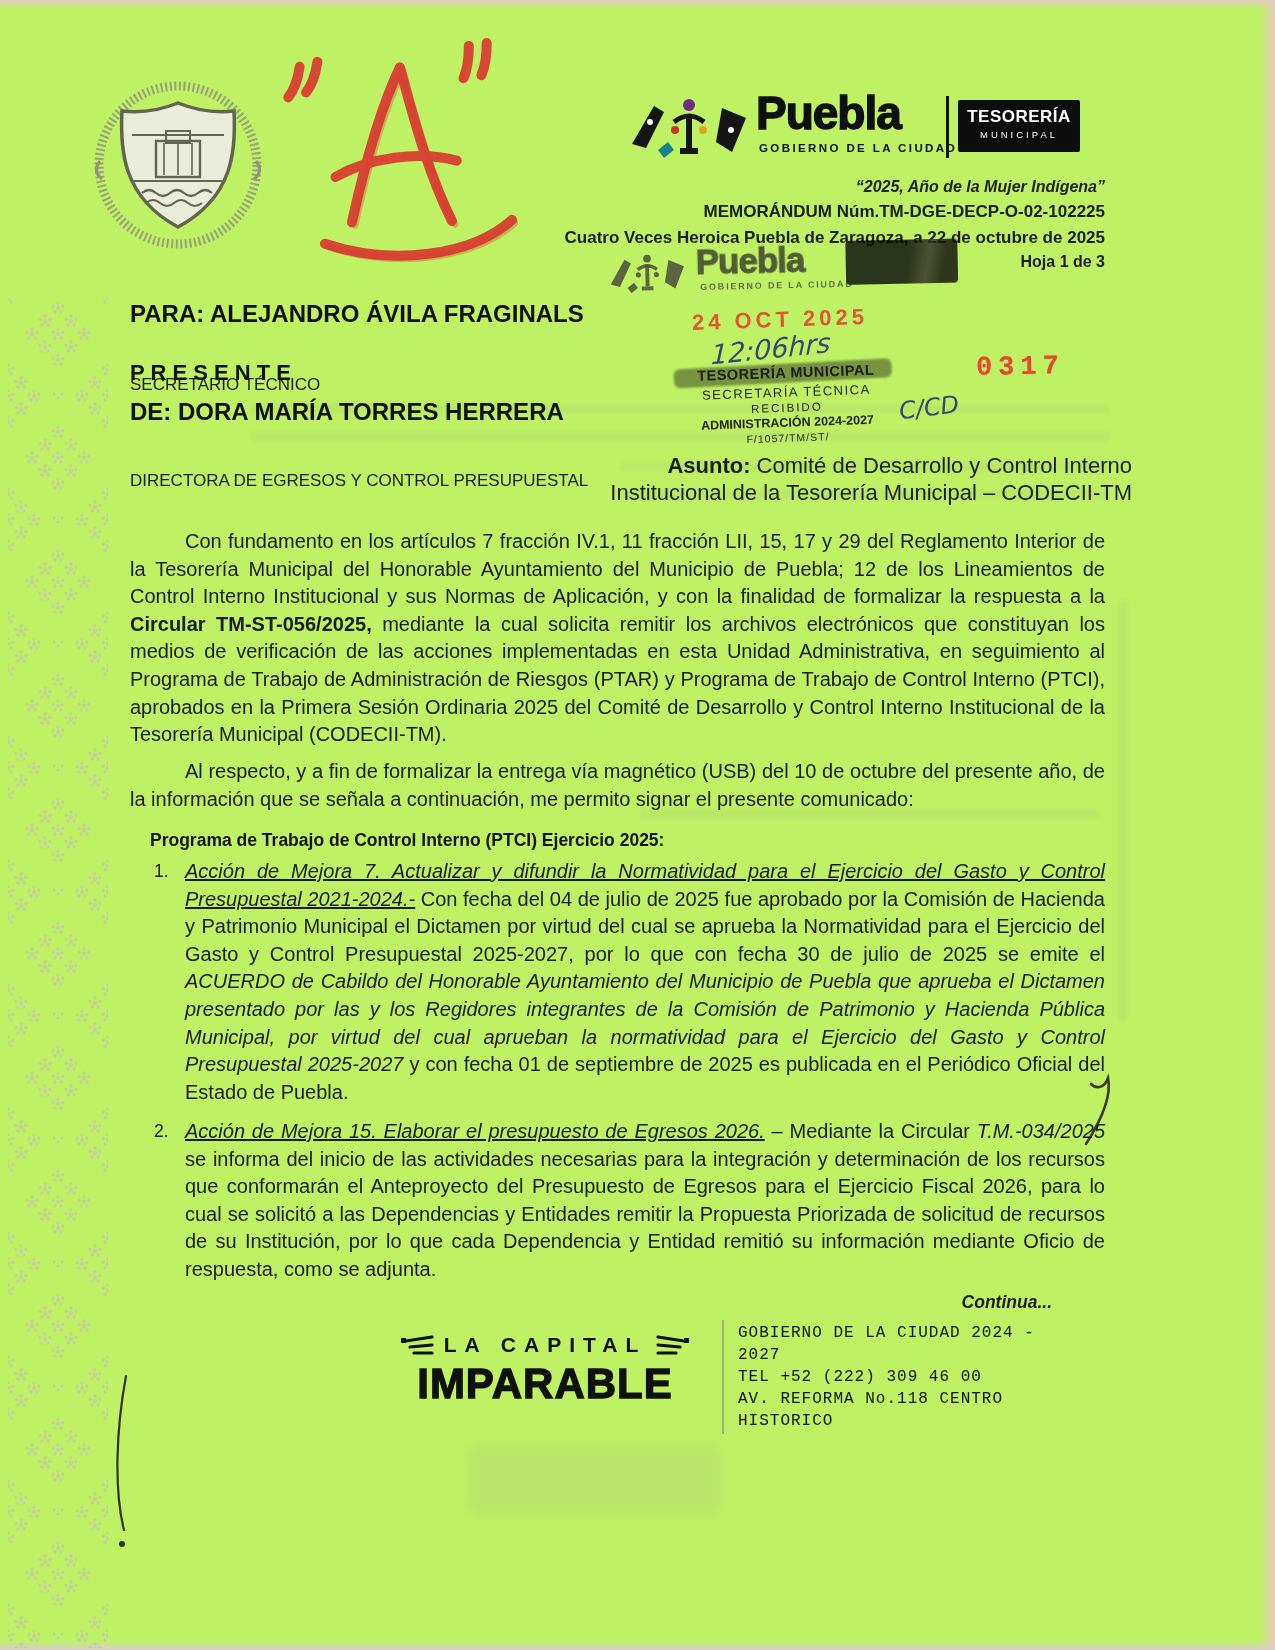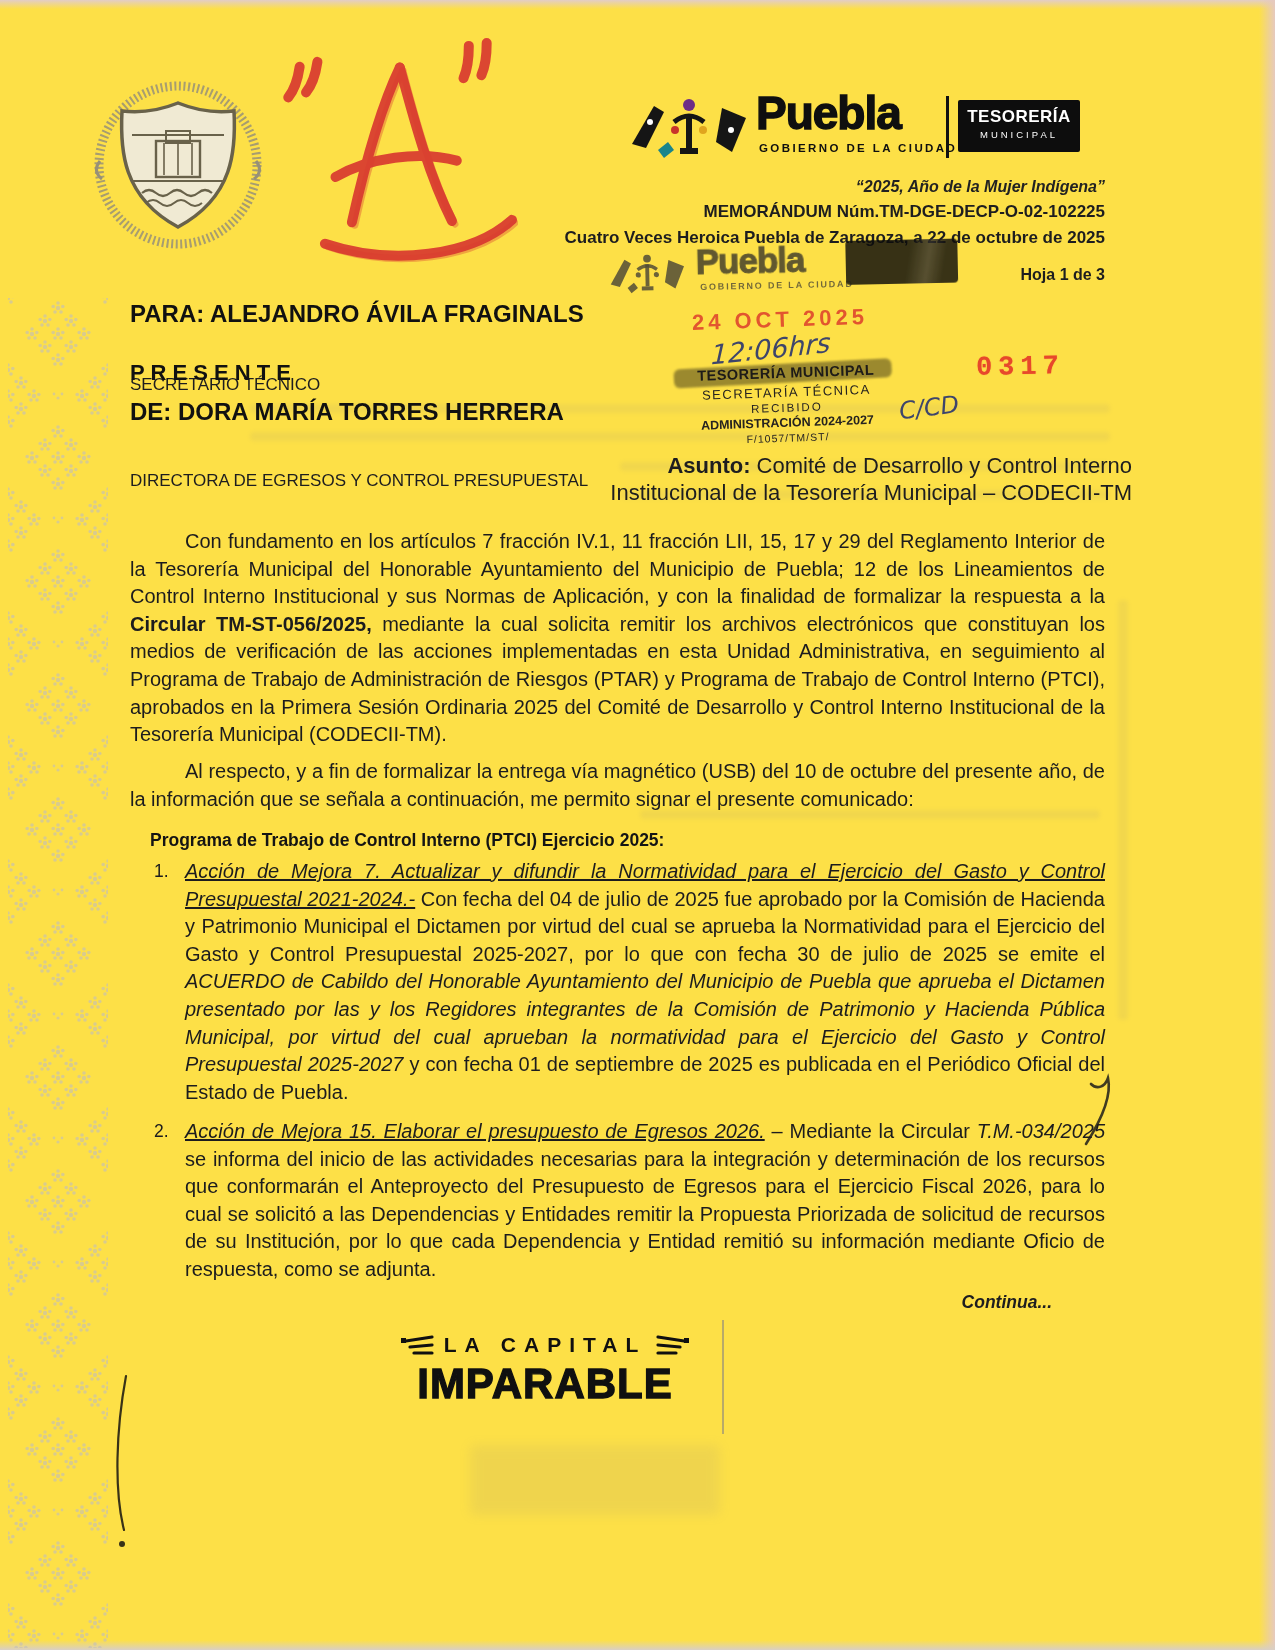--- a/index.html
+++ b/index.html
@@ -1,33 +1,33 @@
 <!DOCTYPE html>
 <html><head>
 <meta charset="utf-8">
 <style>
   html,body{margin:0;padding:0;background:#e8e4de;}
-  .page{position:relative;width:1275px;height:1650px;background:#fde047;overflow:hidden;
+  .page{position:relative;width:1275px;height:1650px;background:#bef264;overflow:hidden;
         font-family:"Liberation Sans",sans-serif;color:#1d1d1f;}
   .abs{position:absolute;}
   .b{font-weight:bold;}
   .i{font-style:italic;}
   .lead{font-style:italic;text-decoration:underline;}
   
   .tint-right{right:0;top:0;width:16px;height:100%;background:linear-gradient(to left,#e6c9bf,rgba(230,201,191,0));}
   .tint-top{left:0;top:0;width:100%;height:9px;background:linear-gradient(to bottom,#e3cdc6,rgba(227,205,198,0));}
   .tint-bottom{left:0;bottom:0;width:100%;height:10px;background:linear-gradient(to top,#d9cfc5,rgba(217,207,197,0));}
   
   .ghost{background:#8e867c;opacity:.10;filter:blur(2px);border-radius:4px;}
   
   .hdr-right{left:560px;top:178px;width:545px;text-align:right;}
   .tagline{font-style:italic;font-size:16px;font-weight:600;color:#222;}
   .memo-line{font-weight:bold;font-size:17px;margin-top:6px;}
   .date-line{font-weight:bold;font-size:17px;margin-top:6px;text-align:right;}
-  .page-num{font-weight:bold;font-size:16px;margin-top:18px;}
+  .page-num{font-weight:bold;font-size:16px;margin-top:5px;}
   
   .brand{font-size:46px;font-weight:bold;letter-spacing:-1px;color:#0f0f0f;-webkit-text-stroke:1.4px #0f0f0f;line-height:46px;}
   .brand-sub{font-size:11.5px;font-weight:bold;letter-spacing:2.4px;color:#0f0f0f;}
   .badge{background:#0d0d0d;color:#fff;text-align:center;border-radius:2px;}
   .badge .l1{font-size:17px;font-weight:bold;letter-spacing:.5px;padding-top:7px;}
   .badge .l2{font-size:9.5px;letter-spacing:3px;margin-top:2px;}
   
   .addr-b{font-size:24px;font-weight:bold;color:#111;}
   .addr{font-size:17px;color:#1d1d1f;margin-top:43px;}
   
@@ -271,19 +271,26 @@
             <path d="M2,13 L24,15"></path>
             <path d="M2,21 L20,21"></path>
         </g>
           <rect x="28" y="6" width="5" height="5" fill="#101010"></rect>
       </svg>
     </div>
     <div class="flogo-imp">IMPARABLE</div>
   </div>
 
   <div class="abs fdivider"></div>
+  <div class="abs fcontact">
+    <div>GOBIERNO DE LA CIUDAD 2024 -</div>
+    <div>2027</div>
+    <div>TEL +52 (222) 309 46 00</div>
+    <div>AV. REFORMA No.118 CENTRO</div>
+    <div>HISTORICO</div>
+  </div>
 
   <svg class="abs" style="left:100px;top:1372px;" width="50" height="185" viewBox="0 0 50 185">
     <path d="M26,4 C16,58 14,118 24,158" fill="none" stroke="#15130f" stroke-width="2.2" stroke-linecap="round" opacity=".85"></path>
     <circle cx="22" cy="172" r="3" fill="#15130f" opacity=".85"></circle>
   </svg>
 
 </div>
 
 </body></html>

